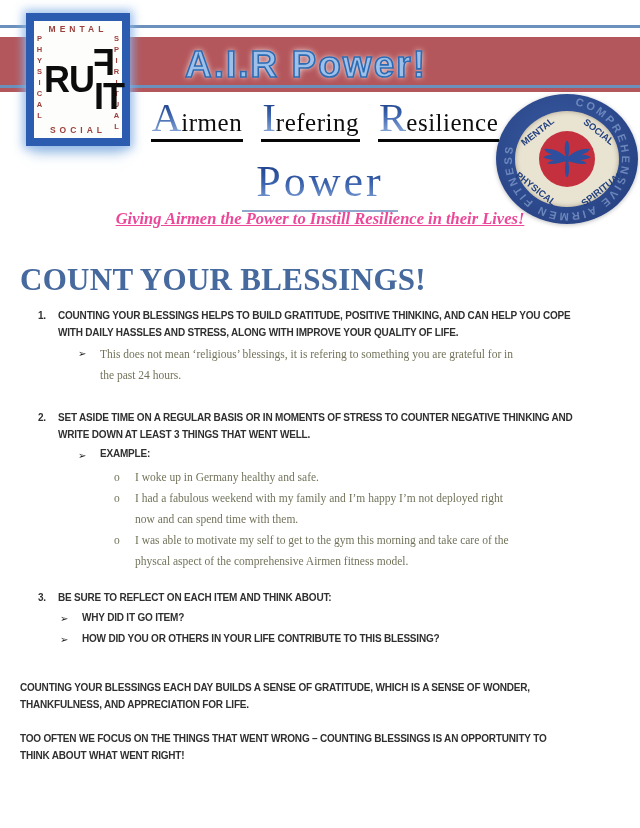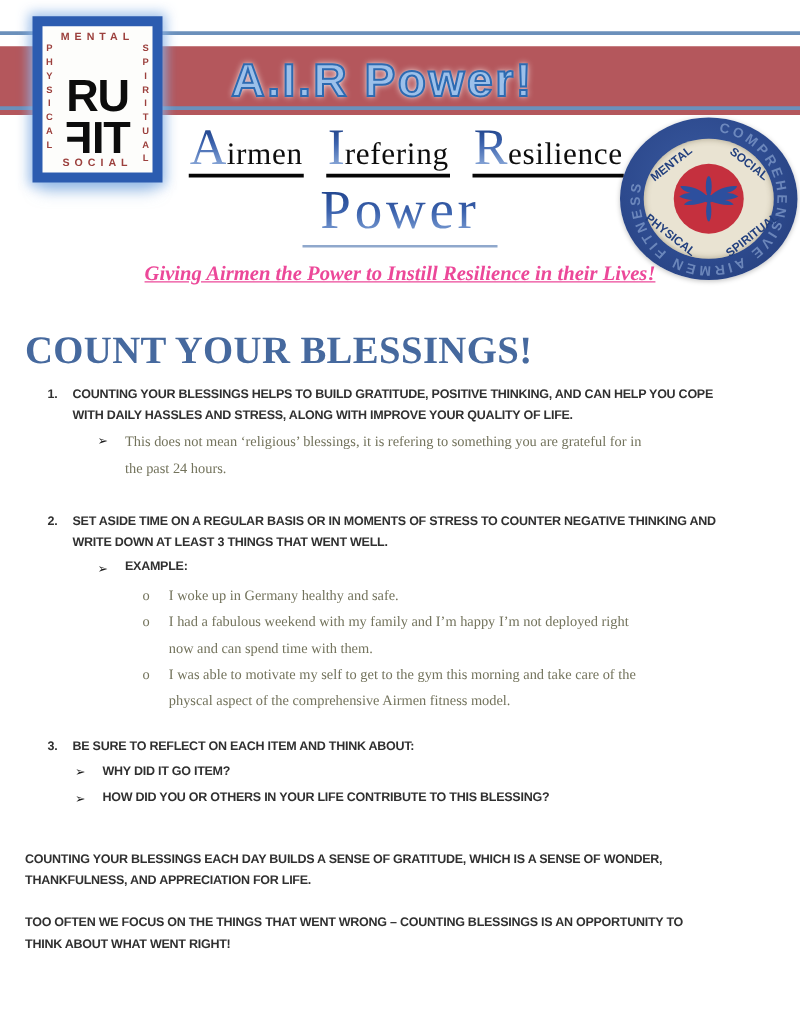--- a/index.html
+++ b/index.html
@@ -24,22 +24,22 @@
   .rufit-inner { position:relative; width:100%; height:100%; background:#fdfdfb; }
   .rufit-word-h { position:absolute; left:0; right:0; text-align:center;
                   font-size:8.5px; font-weight:bold; letter-spacing:4px; color:#9c403d; }
   .rufit-top    { top:3px; }
   .rufit-bottom { bottom:3px; }
   .rufit-word-v { position:absolute; top:13px; bottom:13px; display:flex; align-items:center;
                   writing-mode:vertical-rl; text-orientation:upright;
                   font-size:7.5px; font-weight:bold; letter-spacing:2px; color:#9c403d; }
   .rufit-left  { left:1px; }
   .rufit-right { right:1px; }
-  .rufit-center { position:absolute; inset:12px 10px; display:flex; flex-direction:column;
-                  justify-content:flex-end; align-items:center; }
+  .rufit-center { position:absolute; inset:12px 10px; display:flex; flex-direction:row;
+                  justify-content:space-between; align-items:center; }
   .rufit-big { font-size:36px; font-weight:900; line-height:0.92; color:#0c0c0c; letter-spacing:-1px; }
   .mirror { display:inline-block; transform:scaleX(-1); }
 
   
   .seal { position:absolute; left:496px; top:94px; width:142px; height:130px; z-index:3;
           border-radius:50%;
           background:radial-gradient(circle at 45% 40%, #3a5aa0 0%, #2d4a8e 55%, #243c77 100%);
           box-shadow:0 1px 4px rgba(0,0,0,.25); }
   .seal svg.ring { position:absolute; inset:0; }
   .seal-cream { position:absolute; left:19px; top:17px; right:19px; bottom:17px; border-radius:50%;
@@ -53,21 +53,21 @@
   .sw-br { right:11px; bottom:30px; transform:rotate(-38deg); }
 
   
   .title-row { position:absolute; top:97px; left:0; width:100%; z-index:1; text-align:center;
                padding-left:10px; font-family:"Liberation Serif", serif; }
   .t-word { display:inline-block; border-bottom:3px solid #060606; margin:0 7px; line-height:1; padding:0 1px 1px; }
   .t-cap  { font-size:41px;
             background:linear-gradient(180deg,#0f2f72 0%,#3b62ad 45%,#a7c2e8 100%);
             -webkit-background-clip:text; background-clip:text; color:transparent; }
   .t-rest { font-size:25px; color:#0d0d0d; letter-spacing:0.5px; }
-  .power-row { position:absolute; top:142px; left:0; width:100%; text-align:center; z-index:1; }
+  .power-row { position:absolute; top:156px; left:0; width:100%; text-align:center; z-index:1; }
   .power { display:inline-block; font-family:"Liberation Serif", serif; font-size:44px; letter-spacing:3px;
            padding:0 14px 3px; border-bottom:2px solid #8fa8cc;
            background:linear-gradient(180deg,#12347c 0%,#3b62ad 50%,#9cbbe6 100%);
            -webkit-background-clip:text; background-clip:text; color:transparent; }
   .tagline { position:absolute; top:209px; left:0; width:100%; text-align:center; z-index:1;
              font-family:"Liberation Serif", serif; font-style:italic; font-weight:bold;
              font-size:16.5px; color:#ec4899; text-decoration:underline; }
 
   
   .content { padding:0 20px; }

